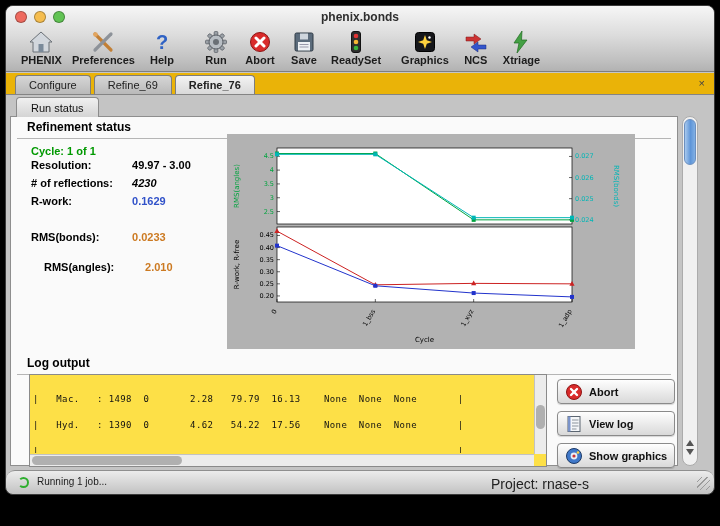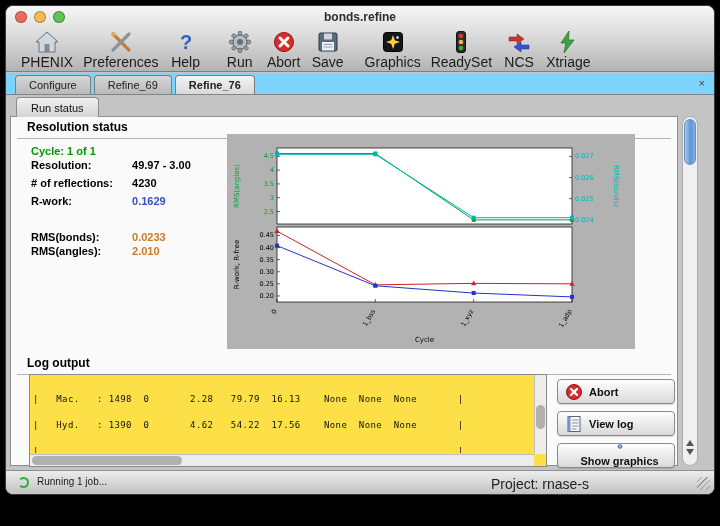--- a/index.html
+++ b/index.html
@@ -9,22 +9,22 @@
   .chrome { position:absolute; left:0; top:0; right:0; height:66px;
             background:linear-gradient(#f6f6f6 0%, #dcdcdc 45%, #bfbfbf 85%, #b2b2b2 100%);
             border-bottom:1px solid #7f7f7f; }
   .titlebar { position:relative; height:22px; }
   .title { text-align:center; font-size:12px; font-weight:bold; color:#2e2e2e; line-height:22px; }
   .lights { position:absolute; left:9px; top:5px; display:flex; gap:7px; }
   .light { width:12px; height:12px; border-radius:50%; border:1px solid rgba(0,0,0,.3); }
   .toolbar { position:absolute; left:0; top:22px; right:0; height:44px; display:flex; align-items:flex-start; padding:1px 0 0 10px; }
   .titem { display:flex; flex-direction:column; align-items:center; min-width:44px; padding:0 5px; cursor:default; }
   .titem.g { margin-left:10px; }
-  .tlabel { font-size:14px; color:#1c1c1c; margin-top:-1px; white-space:nowrap; }
-  .tabstrip { position:absolute; left:0; top:67px; right:0; height:22px; background:#7dd3fc; border-bottom:1px solid #848484;
+  .tlabel { font-size:11px; color:#1c1c1c; margin-top:-1px; white-space:nowrap;font-weight:bold; }
+  .tabstrip { position:absolute; left:0; top:67px; right:0; height:22px; background:#eab308; border-bottom:1px solid #848484;
               display:flex; align-items:flex-end; padding-left:9px; }
   .tab { height:19px; padding:0 13px; margin-right:3px; display:flex; align-items:center; font-size:11px; color:#222;
          background:linear-gradient(#d6d6d6,#b9b9b9); border:1px solid #7d7d7d; border-bottom:none; border-radius:4px 4px 0 0; }
   .tab.active { background:linear-gradient(#f3f3f3,#d9d9d9); font-weight:bold; }
   .tab-close { position:absolute; right:9px; top:4px; font-size:11px; color:#444; cursor:default; }
   .page { position:absolute; left:0; top:89px; right:0; bottom:24px; background:#c4c4c4; }
   .subtab { position:absolute; left:10px; top:2px; height:20px; padding:0 14px; display:flex; align-items:center;
             font-size:11px; color:#111; background:linear-gradient(#f0f0f0,#d4d4d4);
             border:1px solid #8b8b8b; border-bottom:none; border-radius:4px 4px 0 0; z-index:2; }
   .panel { position:absolute; left:4px; top:21px; right:36px; bottom:4px; background:#fafafa; border:1px solid #8e8e8e; }
@@ -48,41 +48,41 @@
           font-size:11px; font-weight:bold; color:#111; cursor:default; box-shadow:0 1px 1px rgba(0,0,0,.15); }
   .vscroll { position:absolute; right:16px; top:21px; bottom:4px; width:16px; background:#f0f0f0;
              border:1px solid #ababab; border-radius:8px; }
   .vthumb { position:absolute; left:1px; right:1px; top:2px; height:46px; border-radius:7px;
             background:linear-gradient(90deg,#a8c9ee,#5e95d8 55%,#82b0e4); border:1px solid #6a8fc0; }
   .varrows { position:absolute; left:0; right:0; bottom:2px; height:26px; }
   .arr { width:0; height:0; margin:3px auto; border-left:4px solid transparent; border-right:4px solid transparent; }
   .arr.up { border-bottom:6px solid #555; }
   .arr.down { border-top:6px solid #555; }
   .statusbar { position:absolute; left:0; right:0; bottom:0; height:24px;
-               background:linear-gradient(#ececec,#c2c2c2); border-top:1px solid #8f8f8f; }
+               background:linear-gradient(#ececec,#c2c2c2); border-top:1px solid #8f8f8f;border-radius:9px; }
   .spinner { position:absolute; left:12px; top:6px; width:11px; height:11px; border-radius:50%;
              border:2px solid #2faf2f; border-left-color:transparent; }
   .sbleft { position:absolute; left:31px; top:5px; font-size:10px; color:#222; }
   .sbright { position:absolute; left:485px; top:5px; font-size:14px; color:#222; }
   .grip { position:absolute; right:4px; bottom:4px; width:13px; height:13px;
           background:repeating-linear-gradient(135deg, transparent 0 3px, #9a9a9a 3px 4px); }
 </style>
 </head>
 <body>
 
 <div class="window">
 
   <div class="chrome">
     <div class="titlebar">
       <div class="lights">
         <span class="light" style="background: rgb(238, 106, 95);"></span>
         <span class="light" style="background: rgb(245, 189, 79);"></span>
         <span class="light" style="background: rgb(97, 195, 84);"></span>
       </div>
-      <div class="title">bonds.refine</div>
+      <div class="title">phenix.bonds</div>
     </div>
 
     <div class="toolbar">
       <div class="titem">
         <svg width="26" height="26" viewBox="0 0 26 26">
           <polygon points="13,3 24,13 21,13 21,23 5,23 5,13 2,13" fill="#d2d7dd" stroke="#6a7076"></polygon>
           <rect x="10.5" y="15" width="5" height="8" fill="#7a8a9a"></rect>
         </svg>
         <span class="tlabel">PHENIX</span>
       </div>
@@ -124,37 +124,37 @@
       <div class="titem">
         <svg width="26" height="26" viewBox="0 0 26 26">
           <rect x="4" y="4" width="18" height="18" rx="1.5" fill="#5b6b7b" stroke="#2f3a45"></rect>
           <rect x="9" y="4.5" width="8" height="6" fill="#cfd6dd"></rect>
           <rect x="7" y="13" width="12" height="8.5" fill="#eef1f4"></rect>
           <line x1="8.5" y1="15.5" x2="17.5" y2="15.5" stroke="#99a" stroke-width="1"></line>
           <line x1="8.5" y1="18" x2="17.5" y2="18" stroke="#99a" stroke-width="1"></line>
         </svg>
         <span class="tlabel">Save</span>
       </div>
-      <div class="titem g">
-        <svg width="26" height="26" viewBox="0 0 26 26">
-          <rect x="3.5" y="3.5" width="19" height="19" rx="3" fill="#15161a" stroke="#000"></rect>
-          <polygon points="13,6 14.8,11.2 20,13 14.8,14.8 13,20 11.2,14.8 6,13 11.2,11.2" fill="#ffd23e"></polygon>
-          <circle cx="17.5" cy="8.5" r="1.2" fill="#fff"></circle>
-        </svg>
-        <span class="tlabel">Graphics</span>
-      </div>
       <div class="titem">
         <svg width="26" height="26" viewBox="0 0 26 26">
           <rect x="8.5" y="2.5" width="9" height="21" rx="2.5" fill="#2e2e2e" stroke="#111"></rect>
           <circle cx="13" cy="7" r="2.3" fill="#e03333"></circle>
           <circle cx="13" cy="13" r="2.3" fill="#f7b733"></circle>
           <circle cx="13" cy="19" r="2.3" fill="#3bb23b"></circle>
         </svg>
         <span class="tlabel">ReadySet</span>
       </div>
+      <div class="titem g">
+        <svg width="26" height="26" viewBox="0 0 26 26">
+          <rect x="3.5" y="3.5" width="19" height="19" rx="3" fill="#15161a" stroke="#000"></rect>
+          <polygon points="13,6 14.8,11.2 20,13 14.8,14.8 13,20 11.2,14.8 6,13 11.2,11.2" fill="#ffd23e"></polygon>
+          <circle cx="17.5" cy="8.5" r="1.2" fill="#fff"></circle>
+        </svg>
+        <span class="tlabel">Graphics</span>
+      </div>
       <div class="titem">
         <svg width="26" height="26" viewBox="0 0 26 26">
           <path d="M3 8 h8 v-3 l7 5 -7 5 v-3 h-8 z" fill="#cc3333" stroke="#7a1a1a" stroke-width="0.5"></path>
           <path d="M23 16 h-8 v-3 l-7 5 7 5 v-3 h8 z" fill="#3355cc" stroke="#1a2a7a" stroke-width="0.5"></path>
         </svg>
         <span class="tlabel">NCS</span>
       </div>
       <div class="titem">
         <svg width="26" height="26" viewBox="0 0 26 26">
           <polygon points="14,2 6,14 11,14 9,24 19,11 13.5,11" fill="#44a044" stroke="#1f6b1f" stroke-width="0.7"></polygon>
@@ -176,42 +176,42 @@
     </div>
     <div class="tab-close">×</div>
   </div>
 
   <div class="page">
     <div class="subtab">
       <span>Run status</span>
     </div>
 
     <div class="panel">
-      <div class="sect" style="top:0;">Resolution status</div>
+      <div class="sect" style="top:0;">Refinement status</div>
 
       <div class="srow" style="top:28px;">
         <span class="sval" style="color: rgb(0, 153, 0);">Cycle: 1 of 1</span>
       </div>
       <div class="srow" style="top:42px;">
         <span class="slabel">Resolution:</span>
         <span class="sval" style="color: rgb(0, 0, 0);">49.97 - 3.00</span>
       </div>
       <div class="srow" style="top:60px;">
         <span class="slabel"># of reflections:</span>
-        <span class="sval" style="color: rgb(0, 0, 0);">4230</span>
+        <span class="sval" style="color: rgb(0, 0, 0); font-style: italic;">4230</span>
       </div>
       <div class="srow" style="top:78px;">
         <span class="slabel">R-work:</span>
         <span class="sval" style="color: rgb(49, 82, 201); margin-top: 39px;">0.1629</span>
       </div>
       <div class="srow" style="top:114px;">
         <span class="slabel">RMS(bonds):</span>
         <span class="sval" style="color: rgb(204, 122, 34); margin-top: 31px;">0.0233</span>
       </div>
-      <div class="srow" style="top:128px;">
+      <div class="srow" style="top:144px;margin-left:13px;">
         <span class="slabel">RMS(angles):</span>
         <span class="sval" style="color: rgb(204, 122, 34);">2.010</span>
       </div>
 
       <div class="figure" id="figure" style="background: rgb(178, 178, 178);">
         <svg id="chart-svg" width="408" height="215" viewBox="0 0 408 215">
             <rect x="50" y="14" width="295" height="76" fill="#ffffff" stroke="#000" stroke-width="0.7"></rect>
             <line x1="50" y1="77.56363636363636" x2="53" y2="77.56363636363636" stroke="#000" stroke-width="0.6"></line>
             <text x="47" y="79.56363636363636" text-anchor="end" font-size="6.5" fill="#00a33e">2.5</text>
             <line x1="50" y1="63.74545454545454" x2="53" y2="63.74545454545454" stroke="#000" stroke-width="0.6"></line>
@@ -313,21 +313,21 @@
         <svg width="18" height="18" viewBox="0 0 18 18">
           <rect x="3" y="1.5" width="12" height="15" fill="#f4f6f8" stroke="#5b6570"></rect>
           <rect x="3" y="1.5" width="2.5" height="15" fill="#7a93c9"></rect>
           <line x1="7" y1="5" x2="13.5" y2="5" stroke="#8b949c" stroke-width="1"></line>
           <line x1="7" y1="8" x2="13.5" y2="8" stroke="#8b949c" stroke-width="1"></line>
           <line x1="7" y1="11" x2="13.5" y2="11" stroke="#8b949c" stroke-width="1"></line>
           <line x1="7" y1="14" x2="11.5" y2="14" stroke="#8b949c" stroke-width="1"></line>
         </svg>
         <span>View log</span>
       </div>
-      <div class="abtn" style="top:326px;flex-direction:column;">
+      <div class="abtn" style="top:326px;">
         <svg width="18" height="18" viewBox="0 0 18 18">
           <circle cx="9" cy="9" r="7.5" fill="#3f78c9" stroke="#1d3a66"></circle>
           <circle cx="9" cy="9" r="3.4" fill="#e8eef6"></circle>
           <circle cx="9" cy="9" r="1.6" fill="#cc3333"></circle>
           <circle cx="13" cy="5.5" r="1.3" fill="#ffd23e"></circle>
         </svg>
         <span>Show graphics</span>
       </div>
     </div>
 

